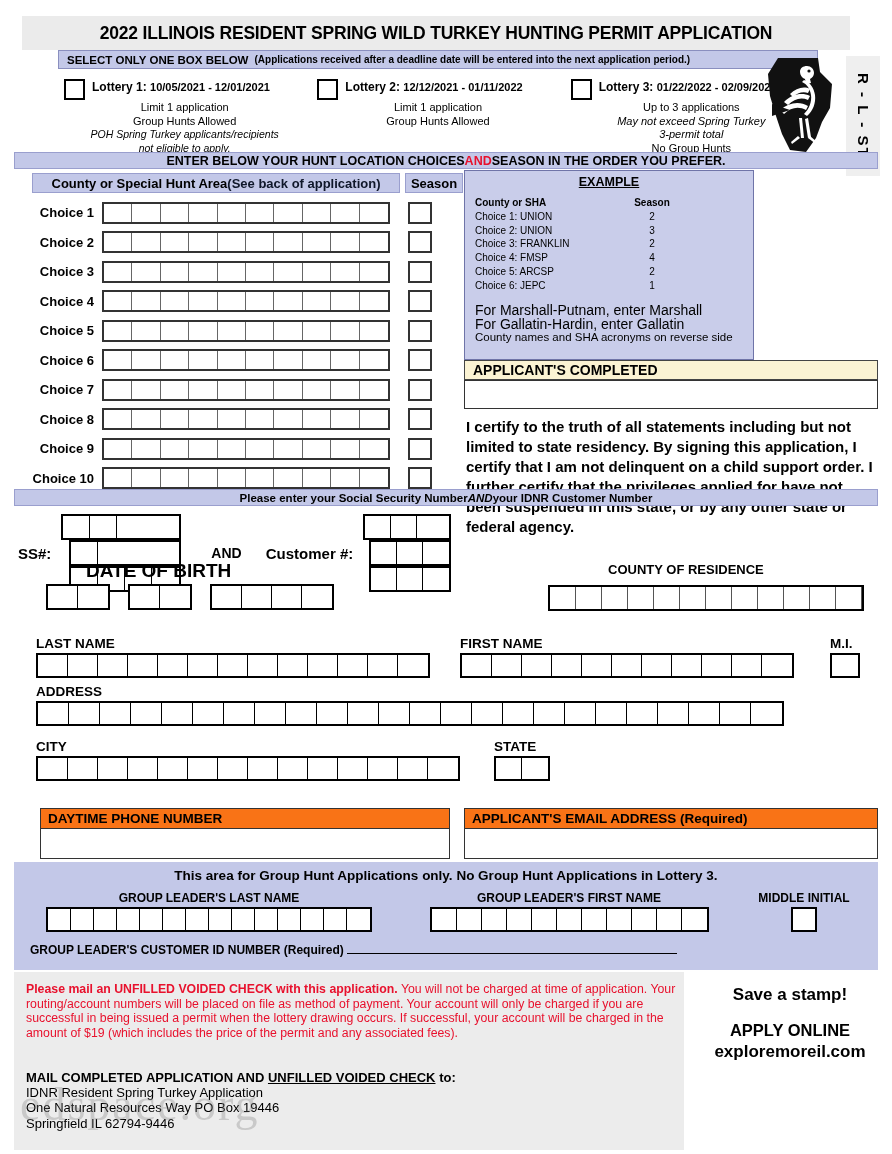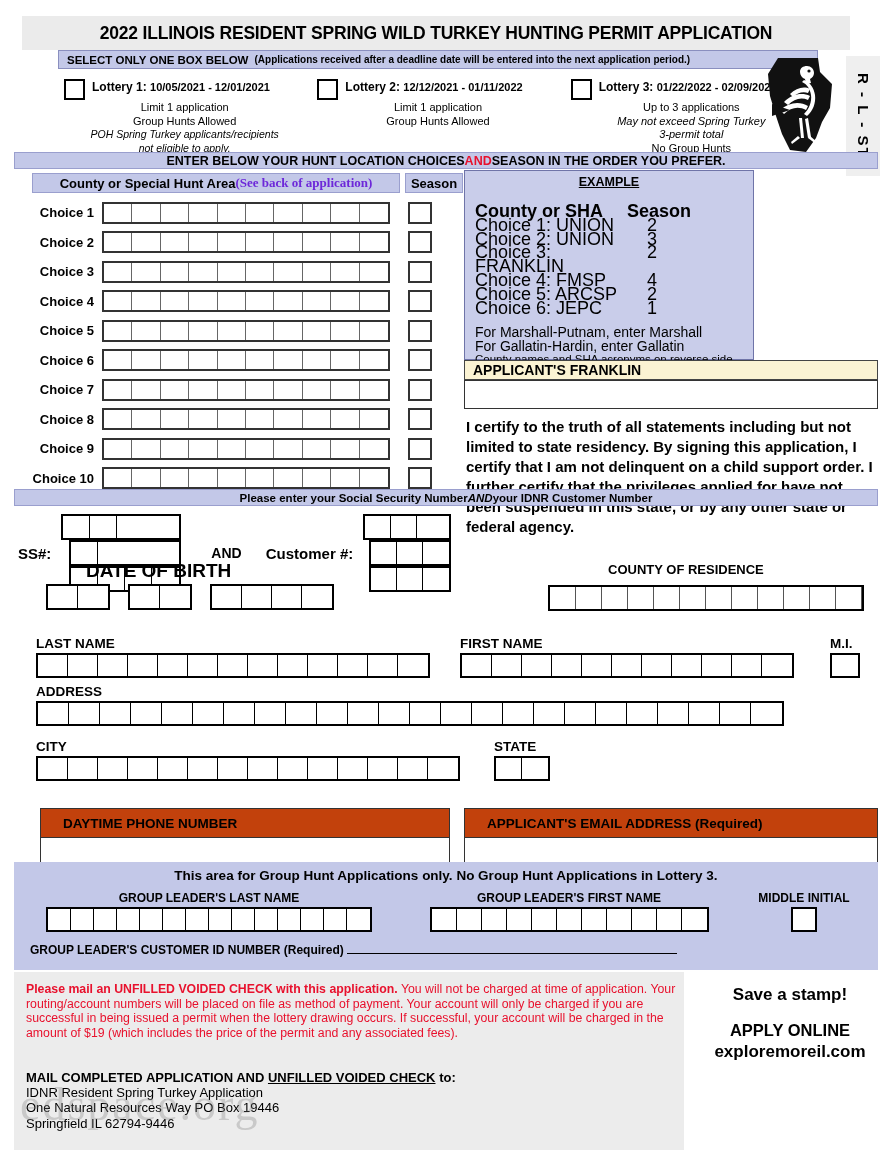--- a/index.html
+++ b/index.html
@@ -59,37 +59,37 @@
   }
   .hunt-head .red{color:#e8112d;}
 
   .col-head{
     position:absolute;top:173px;height:20px;background:#c3c8e8;border:1px solid #9a9fce;
     display:flex;align-items:center;justify-content:center;
     font-size:13px;font-weight:bold;box-sizing:border-box;
   }
   .col-head.county{left:32px;width:368px;}
   .col-head.season{left:405px;width:58px;}
-  .col-head .red{color:#6d28d9;font-family:Liberation Serif, serif;}
+  .col-head .red{color:#0f172a;}
 
   .choices{position:absolute;left:14px;top:198px;width:455px;}
   .choice-row{display:flex;align-items:center;height:29.5px;}
   .choice-lbl{width:88px;text-align:right;padding-right:8px;font-size:13px;font-weight:bold;box-sizing:border-box;}
   .cellrow{display:flex;border:2px solid #333;height:22px;box-sizing:border-box;background:#fff;}
   .cellrow .c{width:28.4px;border-right:1px solid #666;box-sizing:border-box;}
   .cellrow .c:last-child{border-right:none;}
   .season-box{width:24px;height:22px;border:2px solid #333;background:#fff;margin-left:18px;box-sizing:border-box;}
 
   
   .example{
     position:absolute;left:464px;top:170px;width:290px;height:190px;
     background:#c9cdea;border:1px solid #6f74a8;box-sizing:border-box;padding:4px 10px;
   }
   .example h4{margin:0;text-align:center;font-size:12.5px;font-weight:bold;text-decoration:underline;}
-  .ex-tbl{margin-top:16px;font-size:18px;line-height:13.8px;}
+  .ex-tbl{margin-top:7px;font-size:10px;line-height:13.8px;}
   .ex-tbl .hrow{font-weight:bold;}
   .ex-tbl .r{display:flex;}
   .ex-tbl .a{width:152px;}
   .ex-tbl .b{width:50px;text-align:center;}
   .ex-note{margin-top:10px;font-size:14px;line-height:14px;}
   .ex-note2{font-size:11.5px;}
 
   
   .sig-head{
     position:absolute;left:464px;top:360px;width:414px;height:20px;
@@ -126,22 +126,22 @@
 
   
   .nm{position:absolute;}
   .nm .lab{font-size:13.5px;font-weight:bold;margin-bottom:2px;}
   .cells{display:flex;border:2px solid #000;height:25px;box-sizing:border-box;background:#fff;}
   .cells .c{border-right:1.5px solid #000;box-sizing:border-box;}
   .cells .c:last-child{border-right:none;}
 
   
   .pe-head{
-    height:30px;background:#c2410c;border:1.5px solid #333;box-sizing:border-box;
-    display:flex;align-items:center;padding-left:22px;font-size:13.5px;font-weight:bold;
+    height:21px;background:#f97316;border:1.5px solid #333;box-sizing:border-box;
+    display:flex;align-items:center;padding-left:7px;font-size:13.5px;font-weight:bold;
   }
   .pe-box{height:30px;border:1.5px solid #333;border-top:none;background:#fff;box-sizing:border-box;}
 
   
   .grouphunt{
     position:absolute;left:14px;top:862px;width:864px;height:108px;
     background:#c3c8e8;box-sizing:border-box;
   }
   .gh-title{text-align:center;font-size:13.5px;font-weight:bold;padding-top:6px;}
   .gh-lbls{display:flex;margin-top:8px;font-size:12px;font-weight:bold;}
@@ -465,21 +465,21 @@
         </div>
       </div>
     <div class="ex-note">
       <div>For Marshall-Putnam, enter Marshall</div>
       <div>For Gallatin-Hardin, enter Gallatin</div>
     </div>
     <div class="ex-note2">County names and SHA acronyms on reverse side</div>
   </div>
 
   <div class="sig-head">
-    <span>APPLICANT'S FRANKLIN</span>
+    <span>APPLICANT'S COMPLETED</span>
   </div>
   <div class="sig-box"></div>
   <div class="certify">I certify to the truth of all statements including but not limited to state residency.  By signing this application, I certify that I am not delinquent on a child support order. I further certify that the privileges applied for have not been suspended in this state, or by any other state or federal agency.</div>
 
   <div class="ssn-band">
     <span>Please enter your Social Security Number </span>
     <i>AND</i>
     <span> your IDNR Customer Number</span>
   </div>
 

